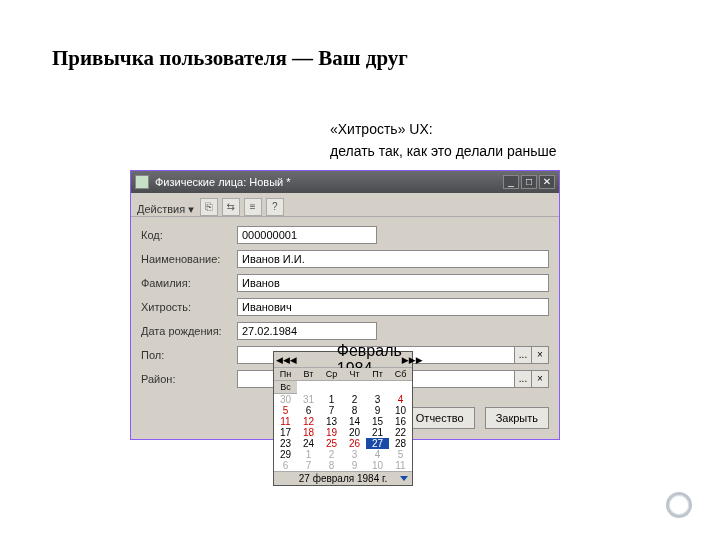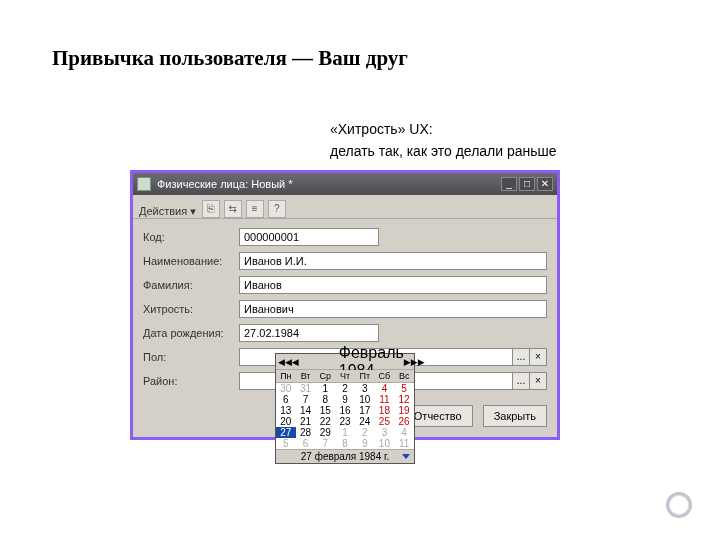--- a/index.html
+++ b/index.html
@@ -31,21 +31,21 @@
     font-size: 14px;
     color: #000;
     line-height: 1.6;
   }
   .app {
     position: absolute;
     left: 130px;
     top: 170px;
     width: 430px;
     height: 270px;
-    border: 3px solid #8b5cf6;
+    border: 1px solid #8b5cf6;
     background: #d4d0c8;
     font-family: Tahoma, Arial, sans-serif;
     font-size: 11px;
   }
   .titlebar {
     height: 22px;
     background: linear-gradient(#6a6c70, #4a4c50);
     color: #fff;
     display: flex;
     align-items: center;
@@ -154,21 +154,21 @@
     align-items: center;
     justify-content: space-between;
     height: 16px;
     padding: 0 2px;
     border-bottom: 1px solid #aaa;
   }
   .cal-nav { width: 16px; text-align: center; font-size: 9px; cursor: default; }
   .cal-month { font-size: 16px; margin-left: 40px; }
   .cal-grid {
     display: grid;
-    grid-template-columns: repeat(7, 1fr);
+    grid-template-columns: repeat(6, 1fr);
     text-align: center;
   }
   .cal-dow {
     background: #d4d0c8;
     border-bottom: 1px solid #aaa;
     font-size: 9px;
     padding: 1px 0;
   }
   .cal-day {
     font-size: 10px;

